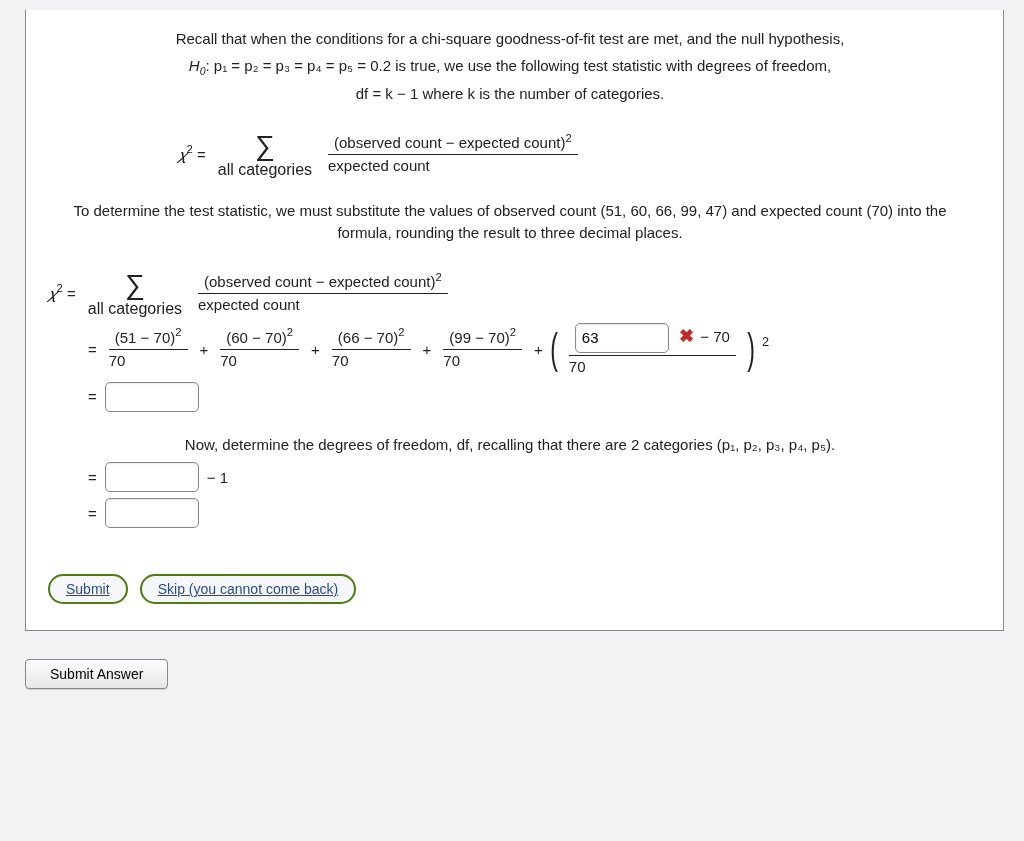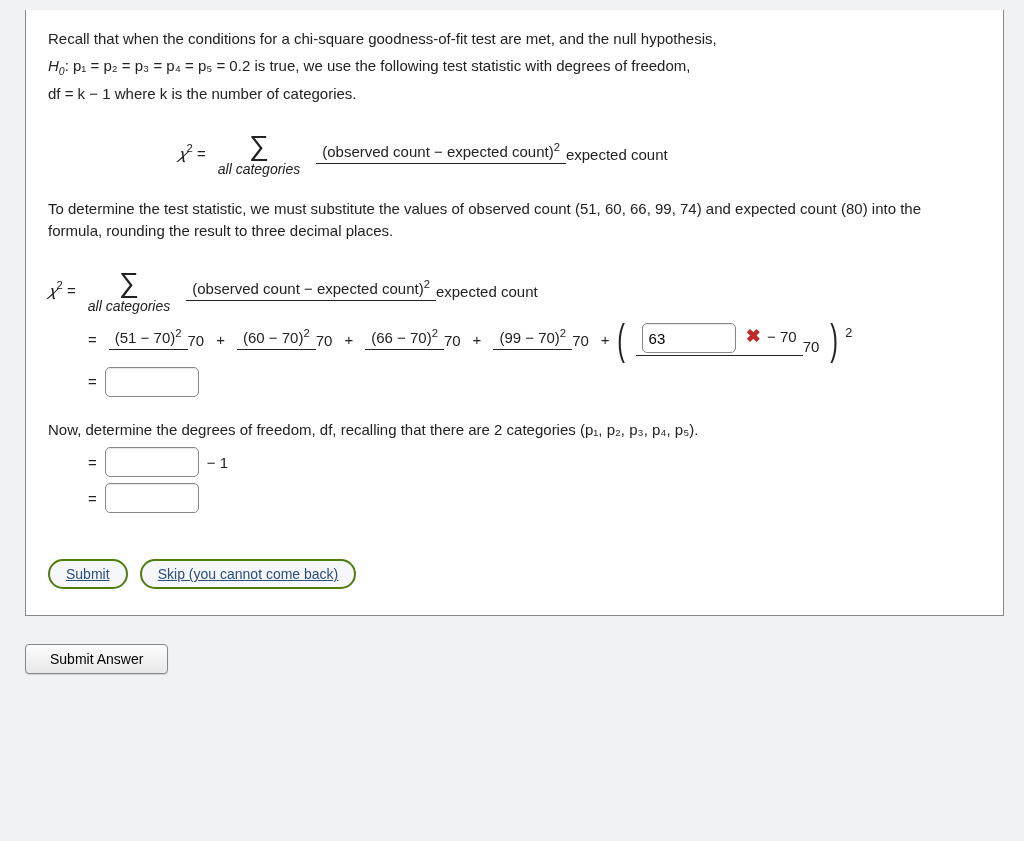--- a/index.html
+++ b/index.html
@@ -25,20 +25,21 @@
   }
   .panel {
     background: #fff;
     border: 1px solid #888;
     border-top: none;
     padding: 18px 22px 26px 22px;
   }
   p, .txt {
     line-height: 1.5;
     margin: 0 9px 4px 0;
+    text-align: center;
   }
   .ital { font-style: italic; }
   sub { font-size: 0.7em; vertical-align: sub; }
 
   .math-row {
     display: flex;
     align-items: center;
     flex-wrap: nowrap;
     margin: 6px 0;
     gap: 8px;
@@ -46,26 +47,26 @@
   .indent1 { margin-left: 40px; }
 
   .sigma-block {
     display: inline-flex;
     flex-direction: column;
     align-items: center;
     line-height: 1;
     margin: 0 4px;
   }
   .sigma-sym { font-size: 28px; }
-  .sigma-sub { font-size: 14px; margin-top: 2px; font-style: italic; }
+  .sigma-sub { font-size: 16px; margin-top: 2px; }
 
   .frac {
     display: inline-flex;
-    flex-direction: row;
-    align-items: flex-end;
+    flex-direction: column;
+    align-items: flex-start;
     line-height: 1.2;
     margin: 0 4px;
   }
   .frac .num { padding: 0 6px 2px 6px; border-bottom: 1px solid #222; white-space: nowrap; }
   .frac .den { padding-top: 2px; white-space: nowrap; }
 
   .sup2 { font-size: 0.75em; position: relative; top: -0.6em; }
 
   .bigparen {
     font-size: 42px;
@@ -144,21 +145,21 @@
         <span class="sigma-sub">all categories</span>
       </span>
       <span class="frac">
         <span class="num"><span>(observed count − expected count)</span><span class="sup2">2</span></span>
         <span class="den">expected count</span>
       </span>
     </div>
 
     <div class="spacer-v"></div>
 
-    <p class="txt">To determine the test statistic, we must substitute the values of observed count (51, 60, 66, 99, 74) and expected count (80) into the formula, rounding the result to three decimal places.</p>
+    <p class="txt">To determine the test statistic, we must substitute the values of observed count (51, 60, 66, 99, 47) and expected count (70) into the formula, rounding the result to three decimal places.</p>
 
     <div class="spacer-v"></div>
 
     <div class="math-row">
       <span>
         <span class="ital">𝜒</span><span class="sup2">2</span>
         <span> = </span>
       </span>
       <span class="sigma-block">
         <span class="sigma-sym">∑</span>

